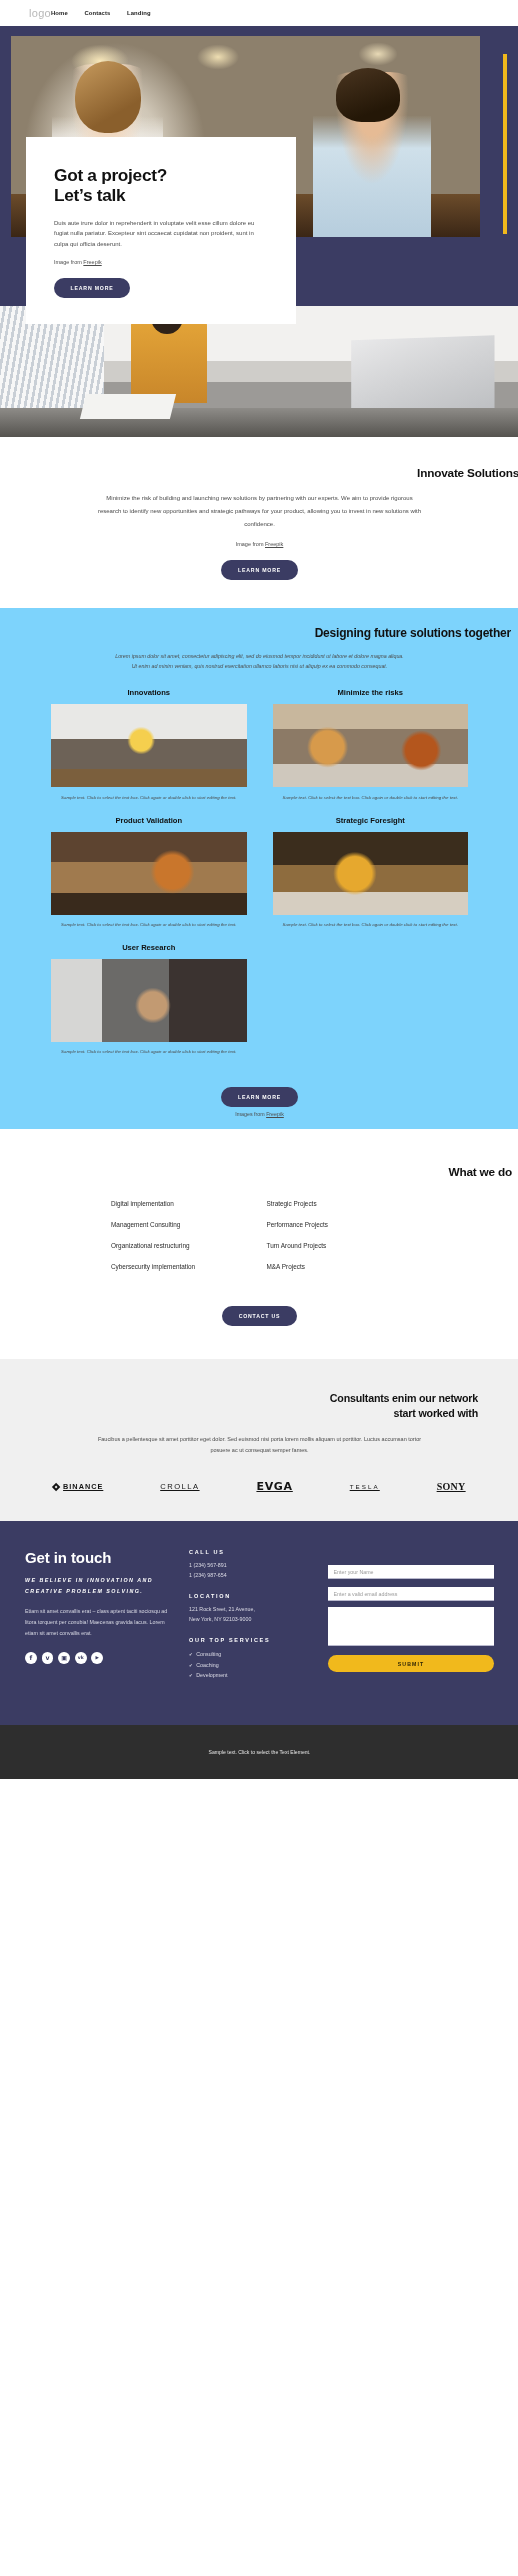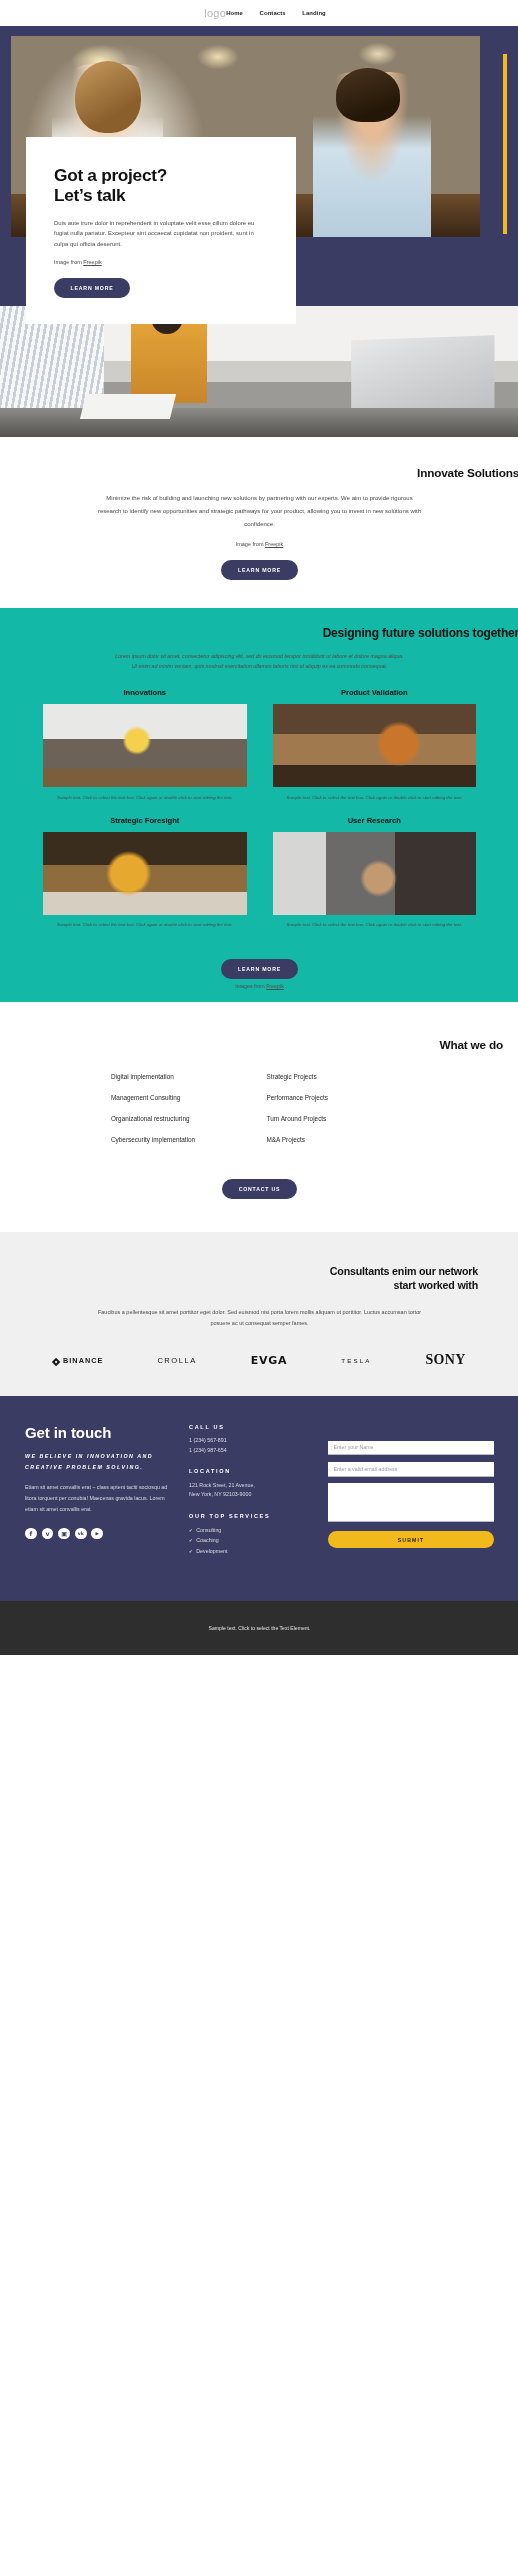--- a/index.html
+++ b/index.html
@@ -12,21 +12,21 @@
   }
   .page { width: 519px; position: relative; overflow: hidden; }
 
   
   .navbar {
     height: 26px;
     background: #ffffff;
     display: flex;
     align-items: center;
     padding: 0 18px;
-    justify-content: center;
+    justify-content: flex-start;
     margin-left: 11px;
   }
   .logo {
     font-size: 11px;
     color: #b8b8b8;
     font-weight: 300;
     letter-spacing: 0.3px;
   }
   .nav-links { display: flex; gap: 16.6px; align-items: center; }
   .nav-link {
@@ -200,21 +200,21 @@
     color: #4a4a4a;
     margin: 0 auto;
   }
   .center { text-align: center; }
 
   .innovate { padding: 29px 0 28px; }
   .innovate .sec-sub { max-width: 325px; margin-top: 12.4px; }
   .innovate .credit { margin-top: 11px; text-align: center; }
 
   
-  .designing { padding: 18px 0 7px; background: #14b8a6; }
+  .designing { padding: 18px 8px 7px; background: #7dd3fc; }
   .designing .sec-title { font-size: 12px; }
   .designing .lead {
     text-align: center;
     font-style: italic;
     font-size: 5.3px;
     line-height: 2.0;
     color: #4d4d4d;
     max-width: 290px;
     margin: 11px auto 0;
   }
@@ -268,21 +268,21 @@
       linear-gradient(180deg, #5d4430 0 36%, #a07a4e 36% 74%, #392a1c 74% 100%); }
   .p6 { background:
       radial-gradient(circle at 52% 56%, #c29a72 0 12%, rgba(194,154,114,0) 16%),
       linear-gradient(90deg, #d6d6d4 0 26%, #6b6a68 26% 60%, #3b3330 60% 100%); }
 
   .grid-foot { text-align: center; padding: 18px 0 4.1px; }
   .grid-credit { text-align: center; font-size: 5.3px; color: #4d4d4d; padding-bottom: 5.5px; }
   .grid-credit a { color: #4d4d4d; text-decoration: underline; cursor: pointer; }
 
   
-  .whatwedo { padding: 36px 16px 33px; }
+  .whatwedo { padding: 36px 7px 33px; }
   .wwd-grid {
     display: grid;
     grid-template-columns: 1fr 1fr;
     column-gap: 14px;
     row-gap: 14px;
     max-width: 297px;
     margin: 21px auto 0;
   }
   .wwd-item {
     font-size: 6.4px;
@@ -307,24 +307,25 @@
   }
   .logo-item {
     font-size: 7.3px;
     font-weight: bold;
     letter-spacing: 1px;
     color: #141414;
     display: flex;
     align-items: flex-end;
     gap: 2.1px;
     cursor: pointer;
+    text-decoration: underline;
   }
   .logo-item.thin { font-weight: normal; letter-spacing: 1.5px; font-size: 7.6px; }
   .logo-item.tesla { letter-spacing: 2.1px; font-weight: normal; font-size: 6.2px; }
-  .logo-item.sony { letter-spacing: 0.3px; font-family: "Liberation Serif", serif; font-size: 14px; }
+  .logo-item.sony { letter-spacing: 0.3px; font-family: "Liberation Serif", serif; font-size: 10px; }
   .binance-mark {
     width: 6.2px; height: 6.2px;
     background: #141414;
     transform: rotate(45deg);
     margin-right: 1.4px;
     position: relative;
   }
   .binance-mark::after {
     content: ""; position: absolute; left: 1.7px; top: 1.7px;
     width: 2.8px; height: 2.8px; background: #f0f0f0;
@@ -474,20 +475,25 @@
     <h2 class="sec-title">Designing future solutions together</h2>
     <p class="lead">Lorem ipsum dolor sit amet, consectetur adipiscing elit, sed do eiusmod tempor incididunt ut labore et dolore magna aliqua. Ut enim ad minim veniam, quis nostrud exercitation ullamco laboris nisi ut aliquip ex ea commodo consequat.</p>
 
     <div class="grid">
       <div>
         <div class="card-title">Innovations</div>
         <div class="card-img p1"></div>
         <div class="card-cap">Sample text. Click to select the text box. Click again or double click to start editing the text.</div>
       </div>
       <div>
+        <div class="card-title">Minimize the risks</div>
+        <div class="card-img p2"></div>
+        <div class="card-cap">Sample text. Click to select the text box. Click again or double click to start editing the text.</div>
+      </div>
+      <div>
         <div class="card-title">Product Validation</div>
         <div class="card-img p5"></div>
         <div class="card-cap">Sample text. Click to select the text box. Click again or double click to start editing the text.</div>
       </div>
       <div>
         <div class="card-title">Strategic Foresight</div>
         <div class="card-img p4"></div>
         <div class="card-cap">Sample text. Click to select the text box. Click again or double click to start editing the text.</div>
       </div>
       <div>

